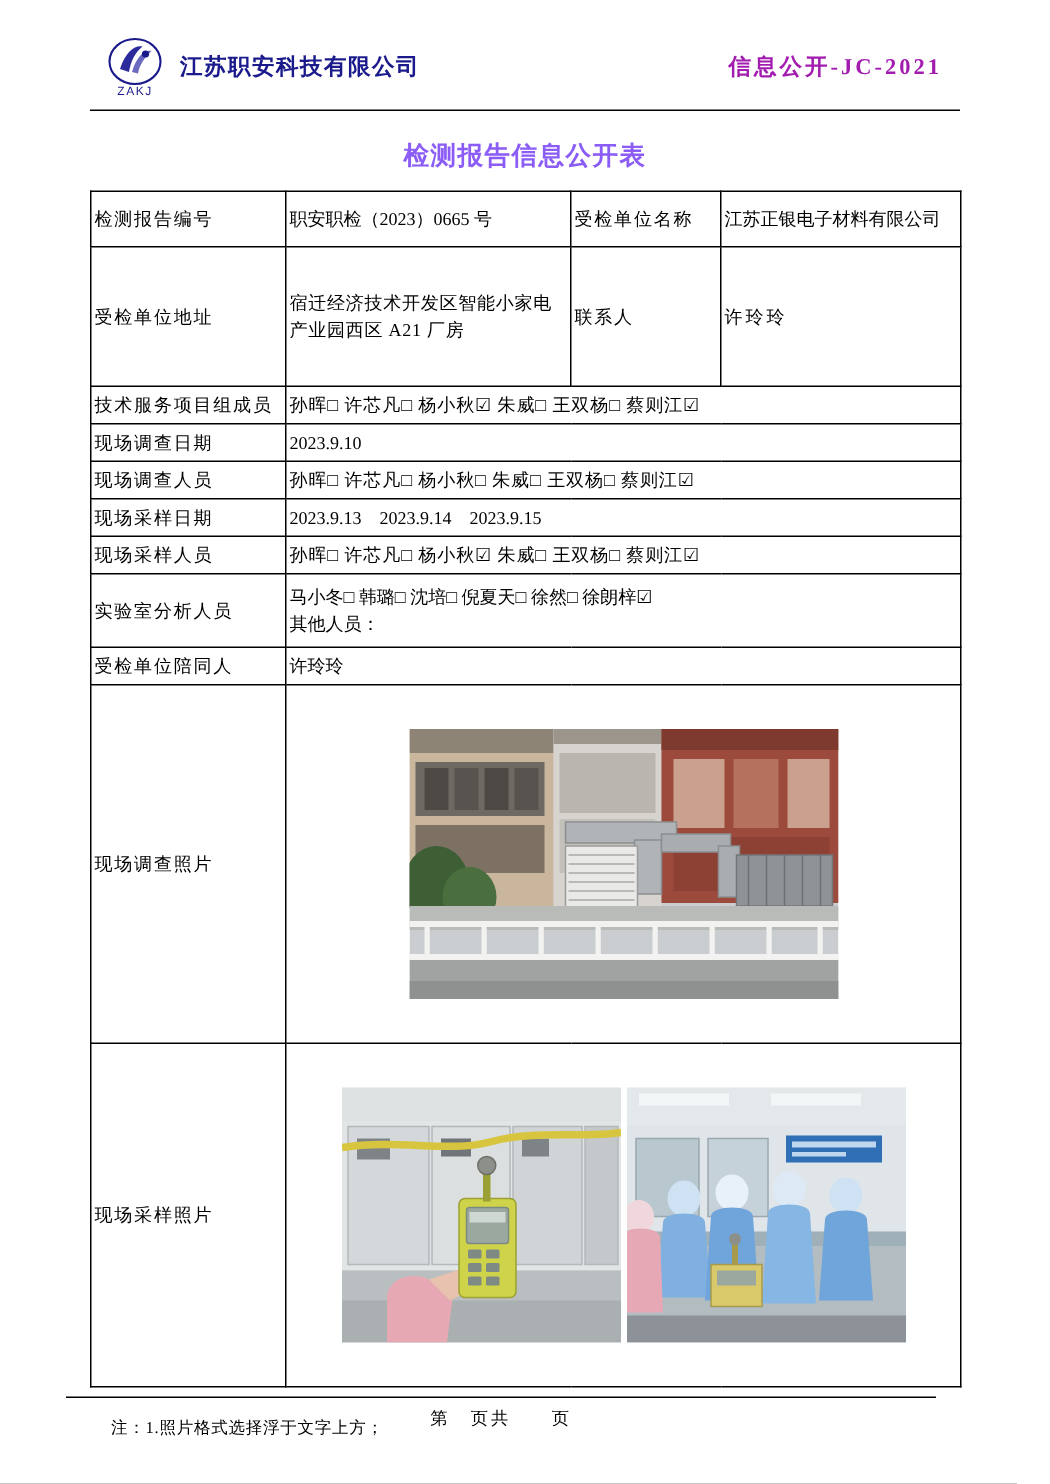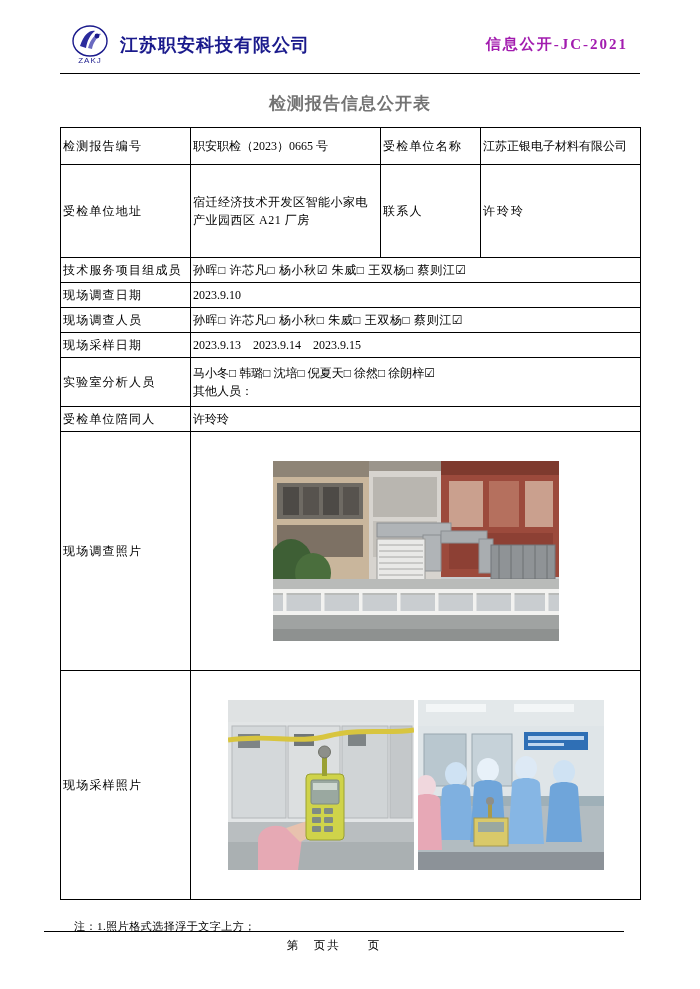--- a/index.html
+++ b/index.html
@@ -41,21 +41,21 @@
     gap: 8px;
   }
   .logo {
     width: 44px;
     height: 42px;
     position: relative;
     flex: none;
   }
   .logo svg { display: block; }
   .company-name {
-    font-size: 18px;
+    font-size: 15px;
     letter-spacing: 1px;
     color: #1a1a8c;
     font-family: "Liberation Serif", "DejaVu Serif", serif;
     font-weight: 600;
     white-space: nowrap;
   }
   .header-right {
     font-size: 15px;
     letter-spacing: 2px;
     color: #a21caf;
@@ -63,21 +63,21 @@
     white-space: nowrap;
     padding-right: 4px;
   }
   
   .doc-title {
     text-align: center;
     font-size: 17px;
     font-weight: bold;
     letter-spacing: 1px;
     margin: 18px 0 12px 0;
-    color: #737373;
+    color: #8b5cf6;
   }
   
   table.main {
     border-collapse: collapse;
     width: 580px;
     table-layout: fixed;
   }
   table.main td {
     border: 1px solid #000;
     font-size: 12px;
@@ -200,20 +200,24 @@
           <td colspan="3">2023.9.10</td>
         </tr>
         <tr class="row-h">
           <td class="lbl">现场调查人员</td>
           <td class="members" colspan="3">孙晖□ 许芯凡□ 杨小秋□ 朱威□ 王双杨□ 蔡则江☑</td>
         </tr>
         <tr class="row-h">
           <td class="lbl">现场采样日期</td>
           <td colspan="3">2023.9.13　2023.9.14　2023.9.15</td>
         </tr>
+        <tr class="row-h">
+          <td class="lbl">现场采样人员</td>
+          <td class="members" colspan="3">孙晖□ 许芯凡□ 杨小秋☑ 朱威□ 王双杨□ 蔡则江☑</td>
+        </tr>
         <tr>
           <td class="lbl" style="height:42px">实验室分析人员</td>
           <td colspan="3" class="analysts">
             <div>马小冬□ 韩璐□ 沈培□ 倪夏天□ 徐然□ 徐朗梓☑</div>
             <div>其他人员：</div>
           </td>
         </tr>
         <tr class="row-h">
           <td class="lbl">受检单位陪同人</td>
           <td colspan="3">许玲玲</td>

